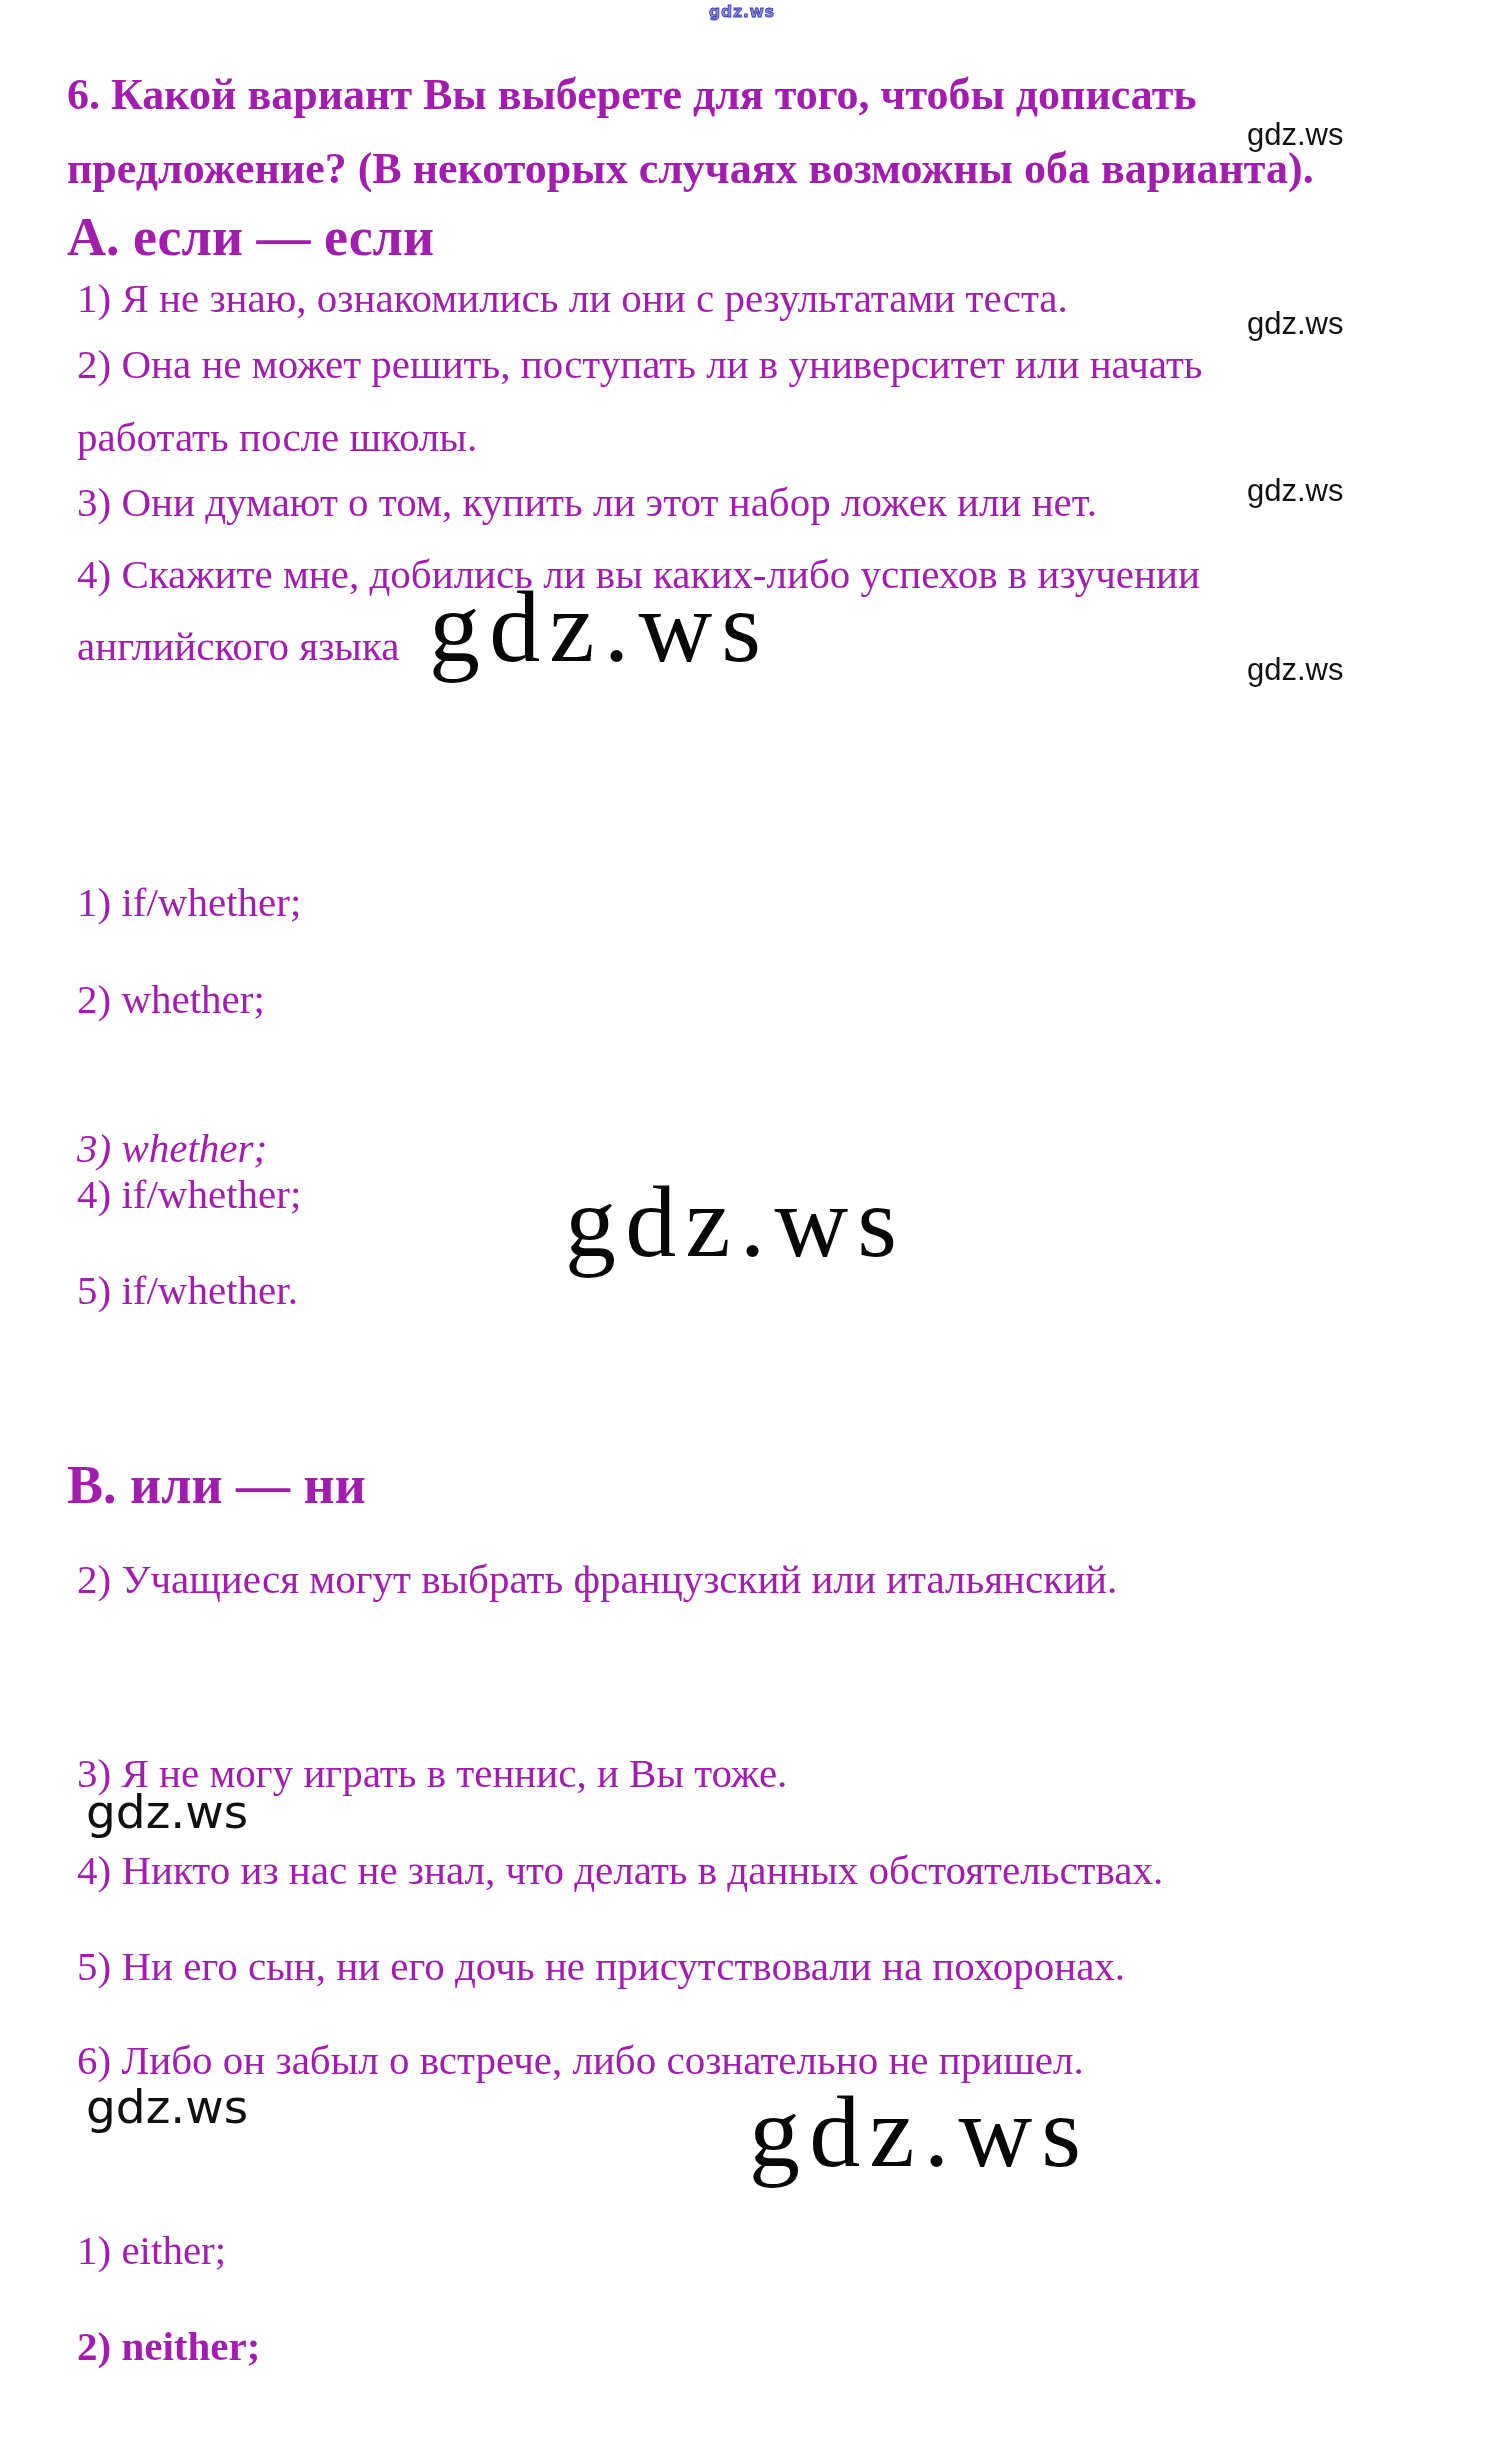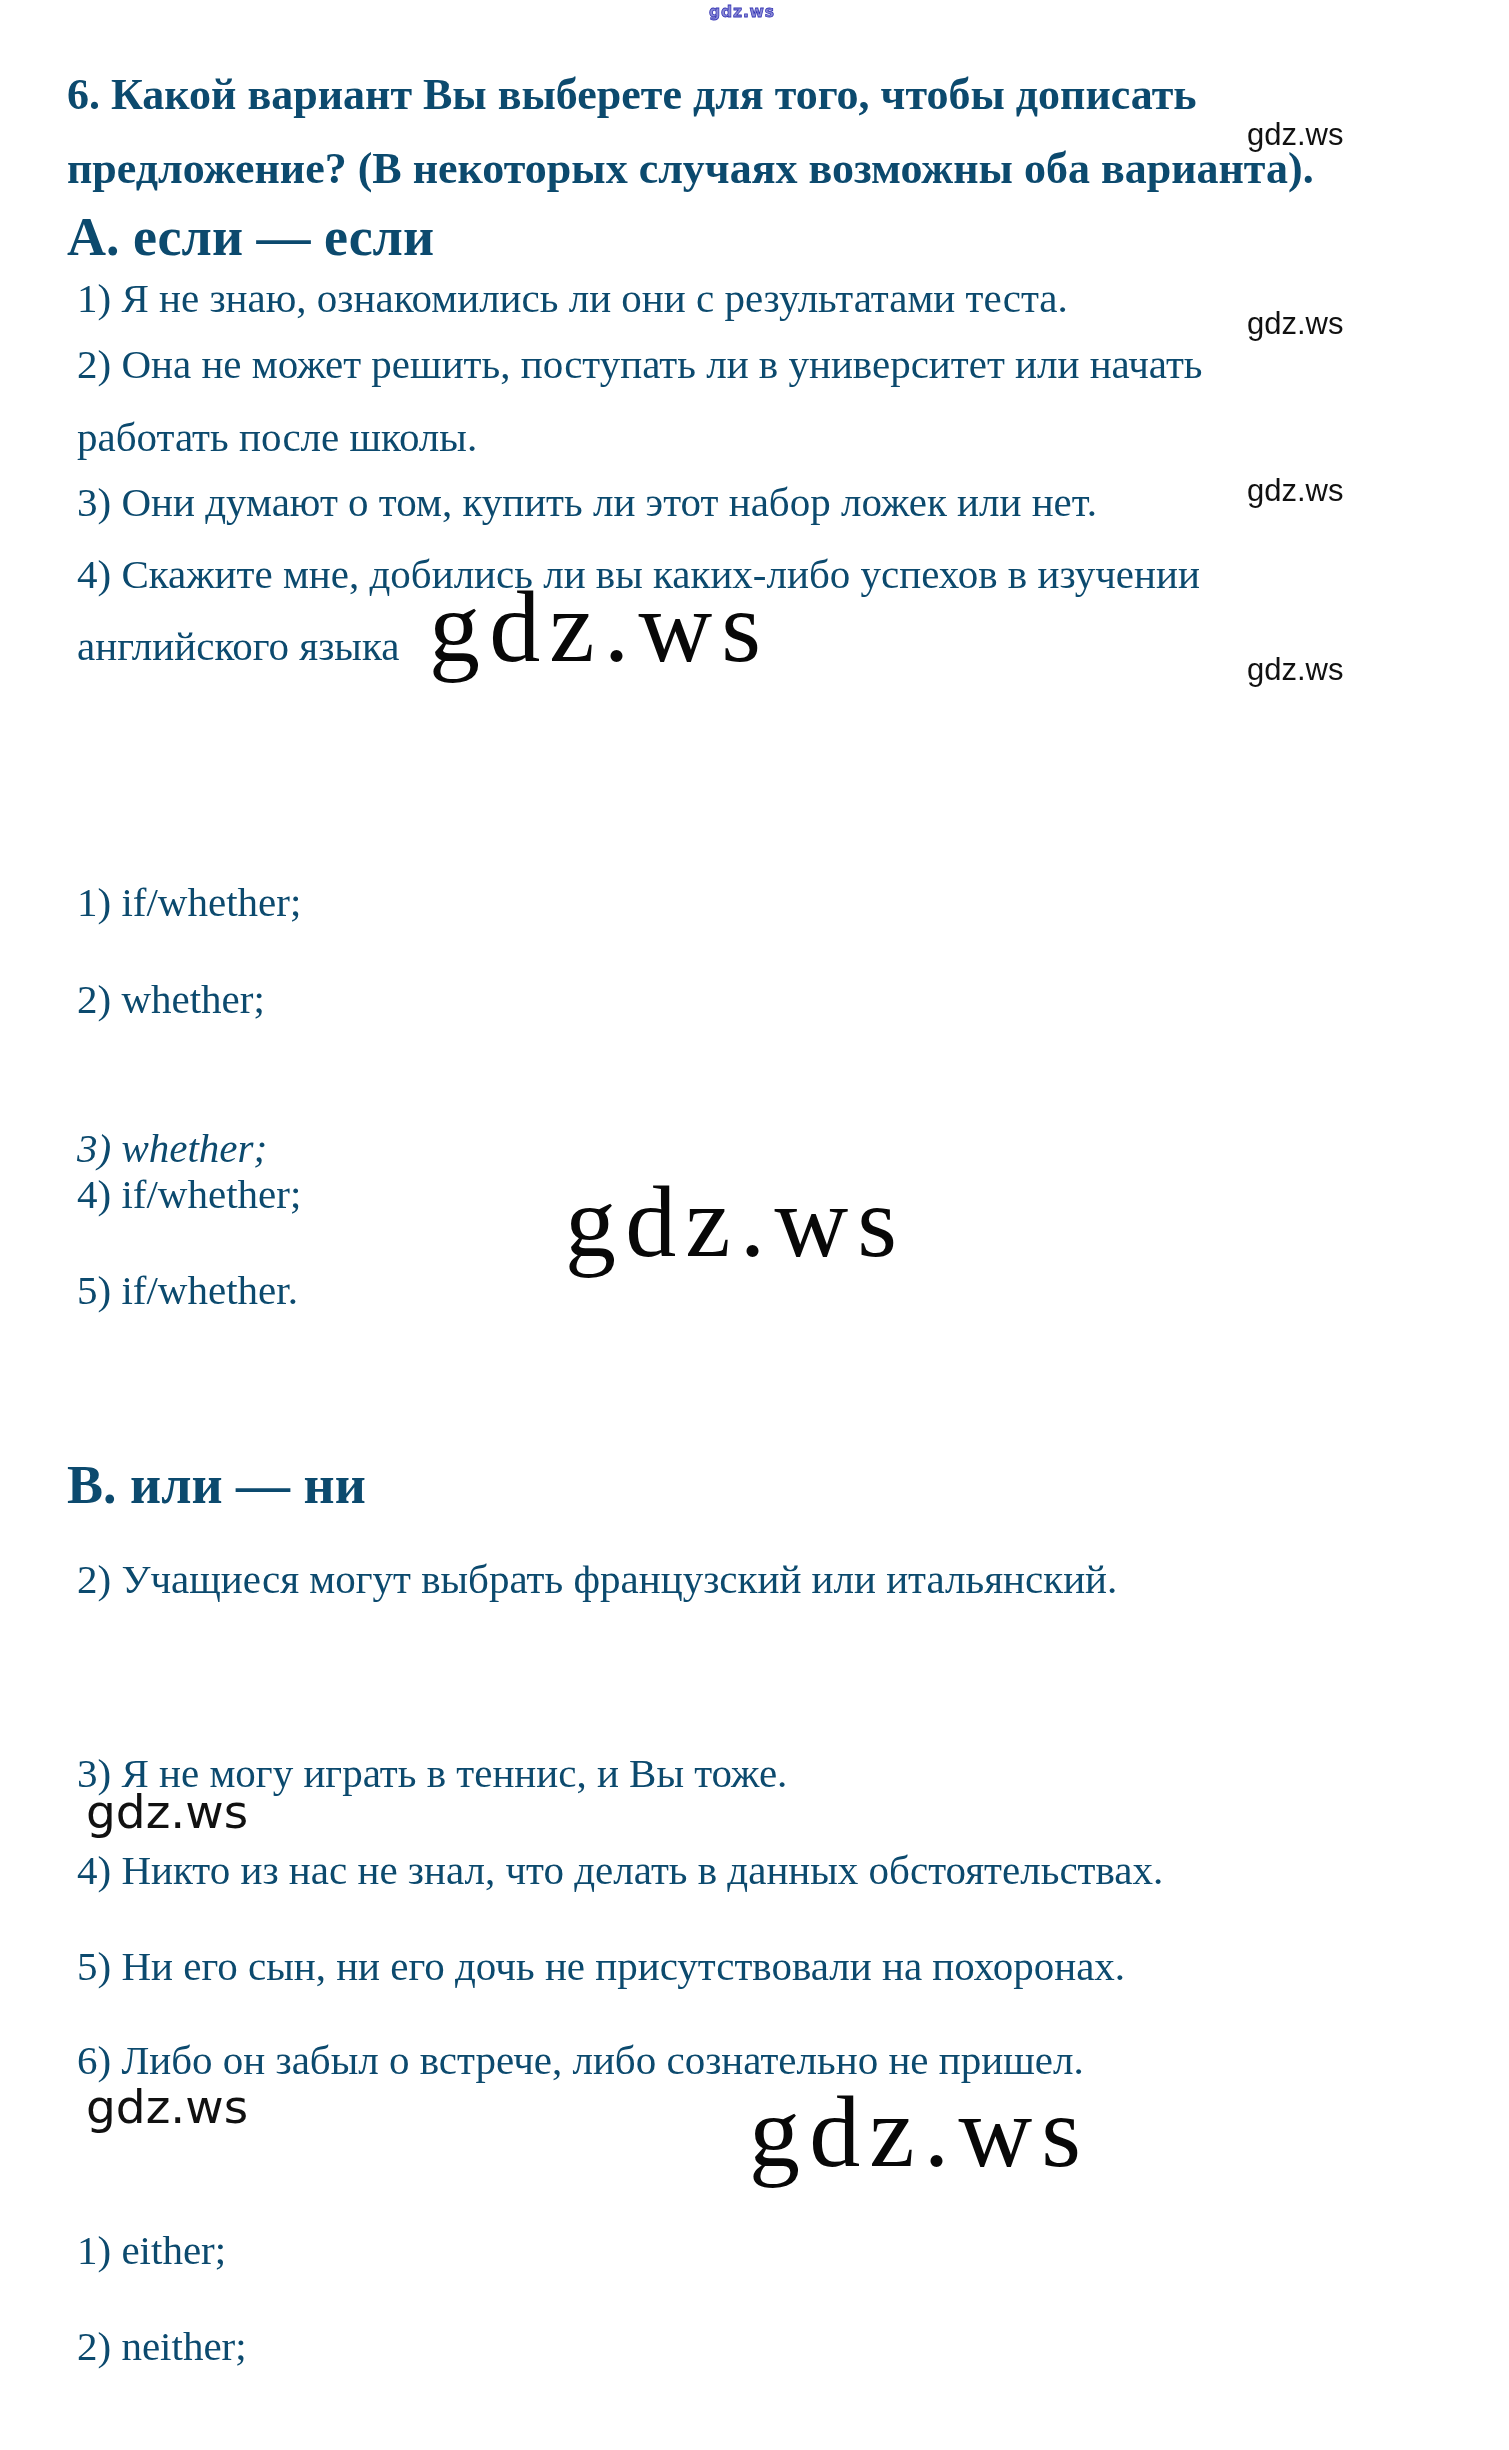--- a/index.html
+++ b/index.html
@@ -10,21 +10,21 @@
     background: #ffffff;
     overflow: hidden;
     font-family: "Liberation Serif", serif;
     color: #0a0a0a;
   }
   .line {
     position: absolute;
     left: 77px;
     white-space: nowrap;
     font: 41px/1 "Liberation Serif", serif;
-    color: #0c4a6e;
+    color: #a21caf;
   }
   .heading {
     left: 67px;
     font-weight: bold;
     font-size: 44px;
   }
   .subheading {
     left: 67px;
     font-weight: bold;
     font-size: 54px;
@@ -94,16 +94,16 @@
   <div class="line" style="top:1270px;">5) if/whether.</div>
 
   <div class="line subheading" style="top:1458px;">В. или — ни</div>
   <div class="line" style="top:1559px;">2) Учащиеся могут выбрать французский или итальянский.</div>
   <div class="line" style="top:1753px;">3) Я не могу играть в теннис, и Вы тоже.</div>
   <div class="line" style="top:1850px;">4) Никто из нас не знал, что делать в данных обстоятельствах.</div>
   <div class="line" style="top:1946px;">5) Ни его сын, ни его дочь не присутствовали на похоронах.</div>
   <div class="line" style="top:2040px;">6) Либо он забыл о встрече, либо сознательно не пришел.</div>
 
   <div class="line" style="top:2230px;">1) either;</div>
-  <div class="line" style="top:2326px;">2) neither;</div>
+  <div class="line" style="top:2326px;font-weight:bold;">2) neither;</div>
 
 </div>
 
 
 </body></html>

